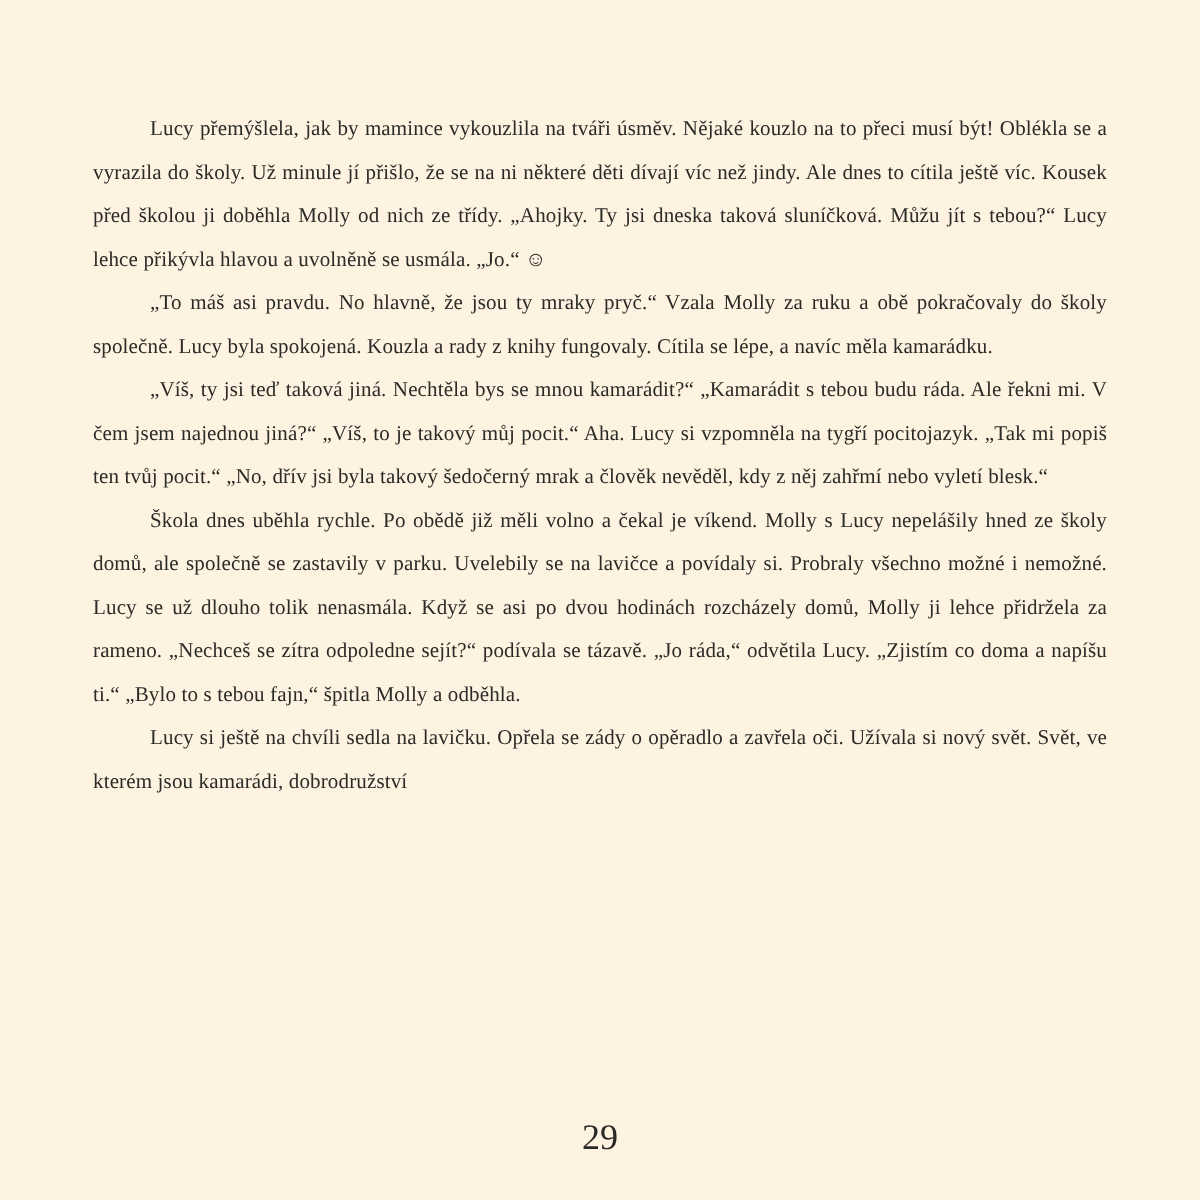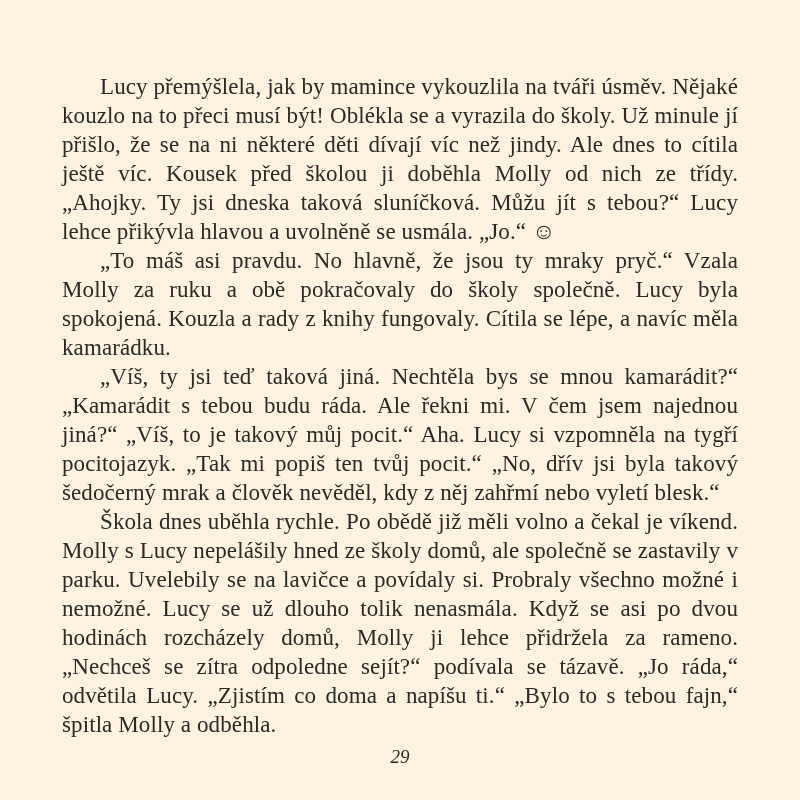--- a/index.html
+++ b/index.html
@@ -17,42 +17,42 @@
   }
   .book-page {
     position: absolute;
     top: 72px;
     left: 62px;
     width: 676px;
   }
   .text-block p {
     margin: 0;
     padding: 0;
-    font-size: 23px;
+    font-size: 14px;
     line-height: 29px;
     text-align: justify;
     text-indent: 38px;
     letter-spacing: 0.1px;
   }
   .page-number {
     position: absolute;
     top: 746px;
     left: 0;
     width: 800px;
     text-align: center;
-    font-size: 19px;
+    font-size: 24px;
     color: #2b2a27;
-    font-style: italic;
   }
 </style>
 </head>
 <body>
 
 <div class="book-page">
   <div class="text-block">
     <p>Lucy přemýšlela, jak by mamince vykouzlila na tváři úsměv. Nějaké kouzlo na to přeci musí být! Oblékla se a vyrazila do školy. Už minule jí přišlo, že se na ni některé děti dívají víc než jindy. Ale dnes to cítila ještě víc. Kousek před školou ji doběhla Molly od nich ze třídy. „Ahojky. Ty jsi dneska taková sluníčková. Můžu jít s tebou?“ Lucy lehce přikývla hlavou a uvolněně se usmála. „Jo.“ ☺</p>
     <p>„To máš asi pravdu. No hlavně, že jsou ty mraky pryč.“ Vzala Molly za ruku a obě pokračovaly do školy společně. Lucy byla spokojená. Kouzla a rady z knihy fungovaly. Cítila se lépe, a navíc měla kamarádku.</p>
     <p>„Víš, ty jsi teď taková jiná. Nechtěla bys se mnou kamarádit?“ „Kamarádit s tebou budu ráda. Ale řekni mi. V čem jsem najednou jiná?“ „Víš, to je takový můj pocit.“ Aha. Lucy si vzpomněla na tygří pocitojazyk. „Tak mi popiš ten tvůj pocit.“ „No, dřív jsi byla takový šedočerný mrak a člověk nevěděl, kdy z něj zahřmí nebo vyletí blesk.“</p>
     <p>Škola dnes uběhla rychle. Po obědě již měli volno a čekal je víkend. Molly s Lucy nepelášily hned ze školy domů, ale společně se zastavily v parku. Uvelebily se na lavičce a povídaly si. Probraly všechno možné i nemožné. Lucy se už dlouho tolik nenasmála. Když se asi po dvou hodinách rozcházely domů, Molly ji lehce přidržela za rameno. „Nechceš se zítra odpoledne sejít?“ podívala se tázavě. „Jo ráda,“ odvětila Lucy. „Zjistím co doma a napíšu ti.“ „Bylo to s tebou fajn,“ špitla Molly a odběhla.</p>
+    <p>Lucy si ještě na chvíli sedla na lavičku. Opřela se zády o opěradlo a zavřela oči. Užívala si nový svět. Svět, ve kterém jsou kamarádi, dobrodružství</p>
   </div>
 </div>
 
 <div class="page-number">29</div>
 
 </body></html>

